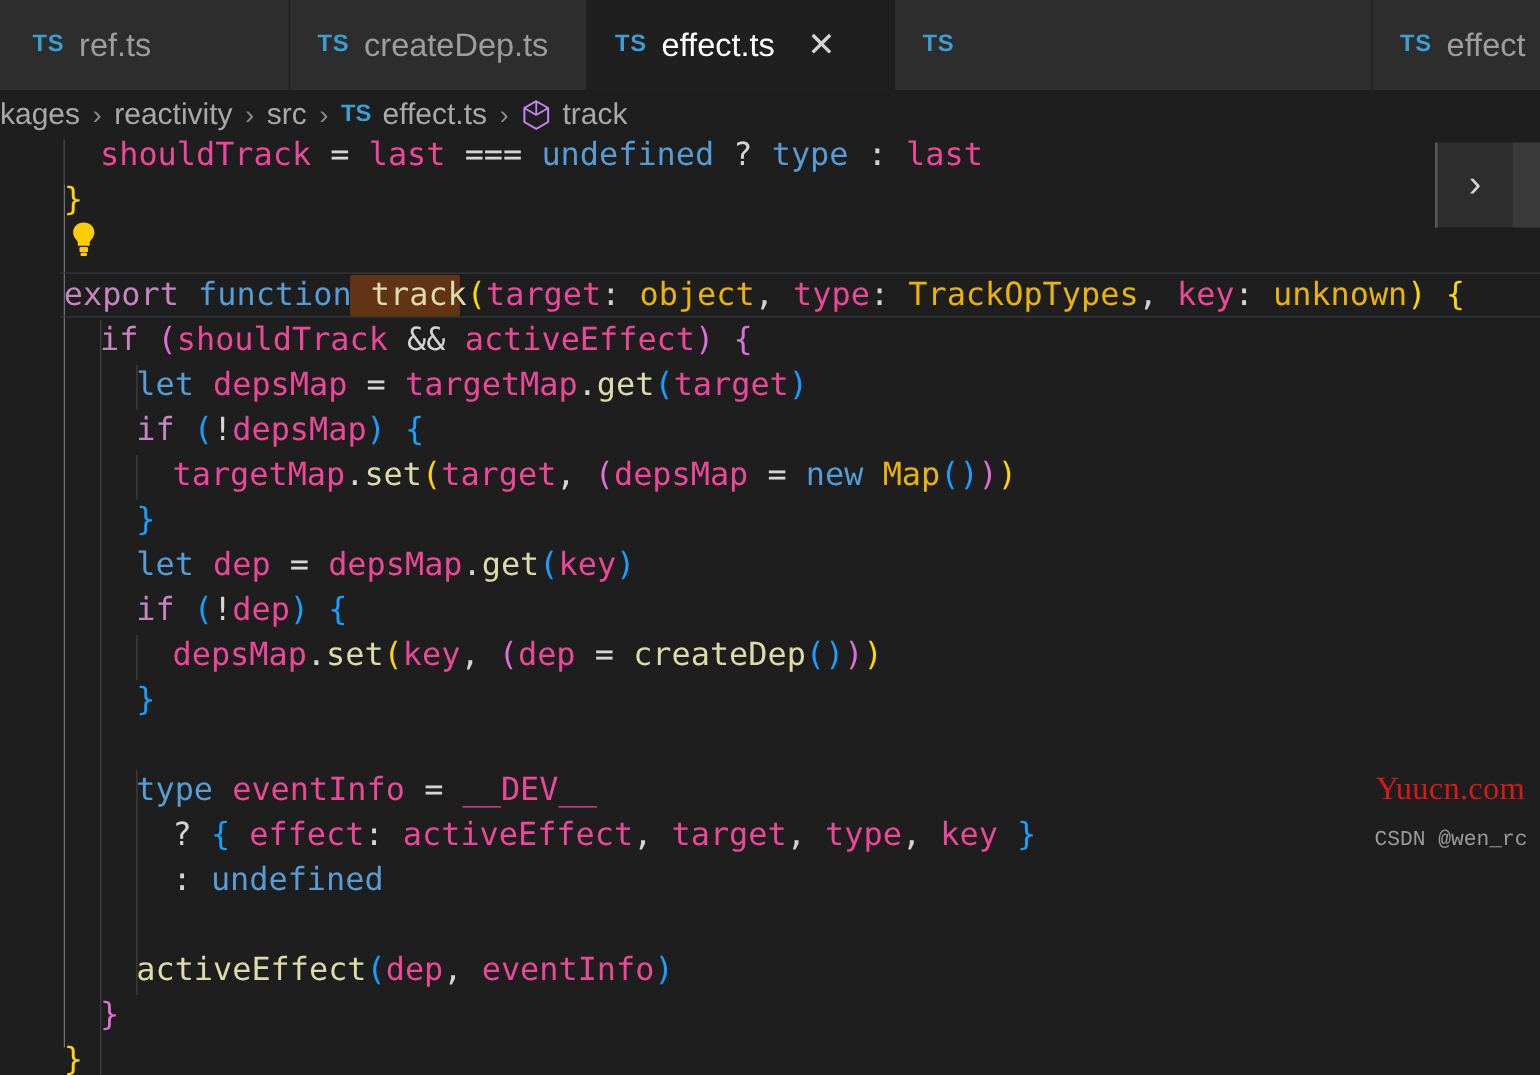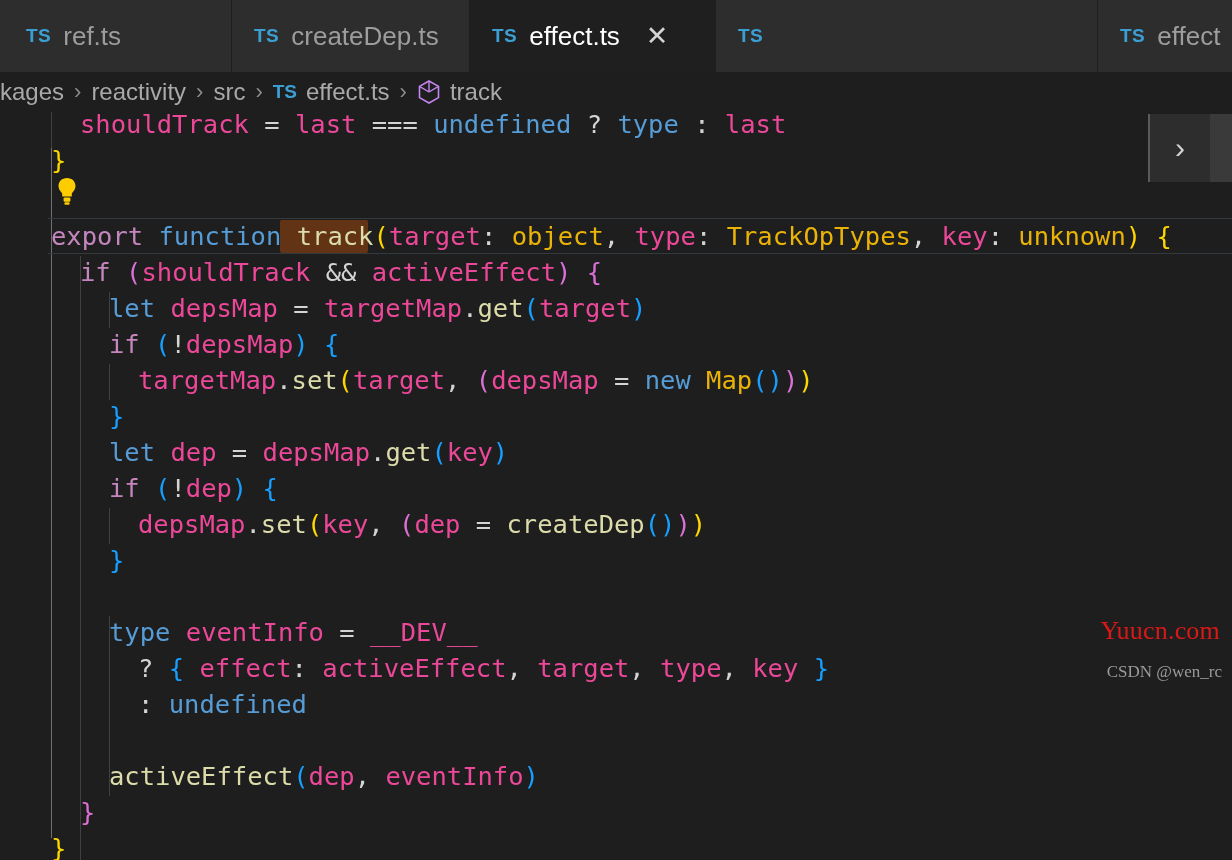--- a/index.html
+++ b/index.html
@@ -112,21 +112,21 @@
   }
 
   
   .wm-red {
     position:absolute; right:12px; bottom:42px;
     color:#d91818; font-family:"Liberation Serif", serif;
     font-size:26px; letter-spacing:0.2px;
   }
   .wm-gray {
     position:absolute; right:10px; bottom:6px;
-    color:#9a9a9a; font-family:Liberation Serif, serif;
+    color:#9a9a9a; font-family:Liberation Mono, monospace;
     font-size:17px;
   }
 </style>
 </head>
 <body>
 
 <div id="app">
 
   <div class="tabbar">
 

